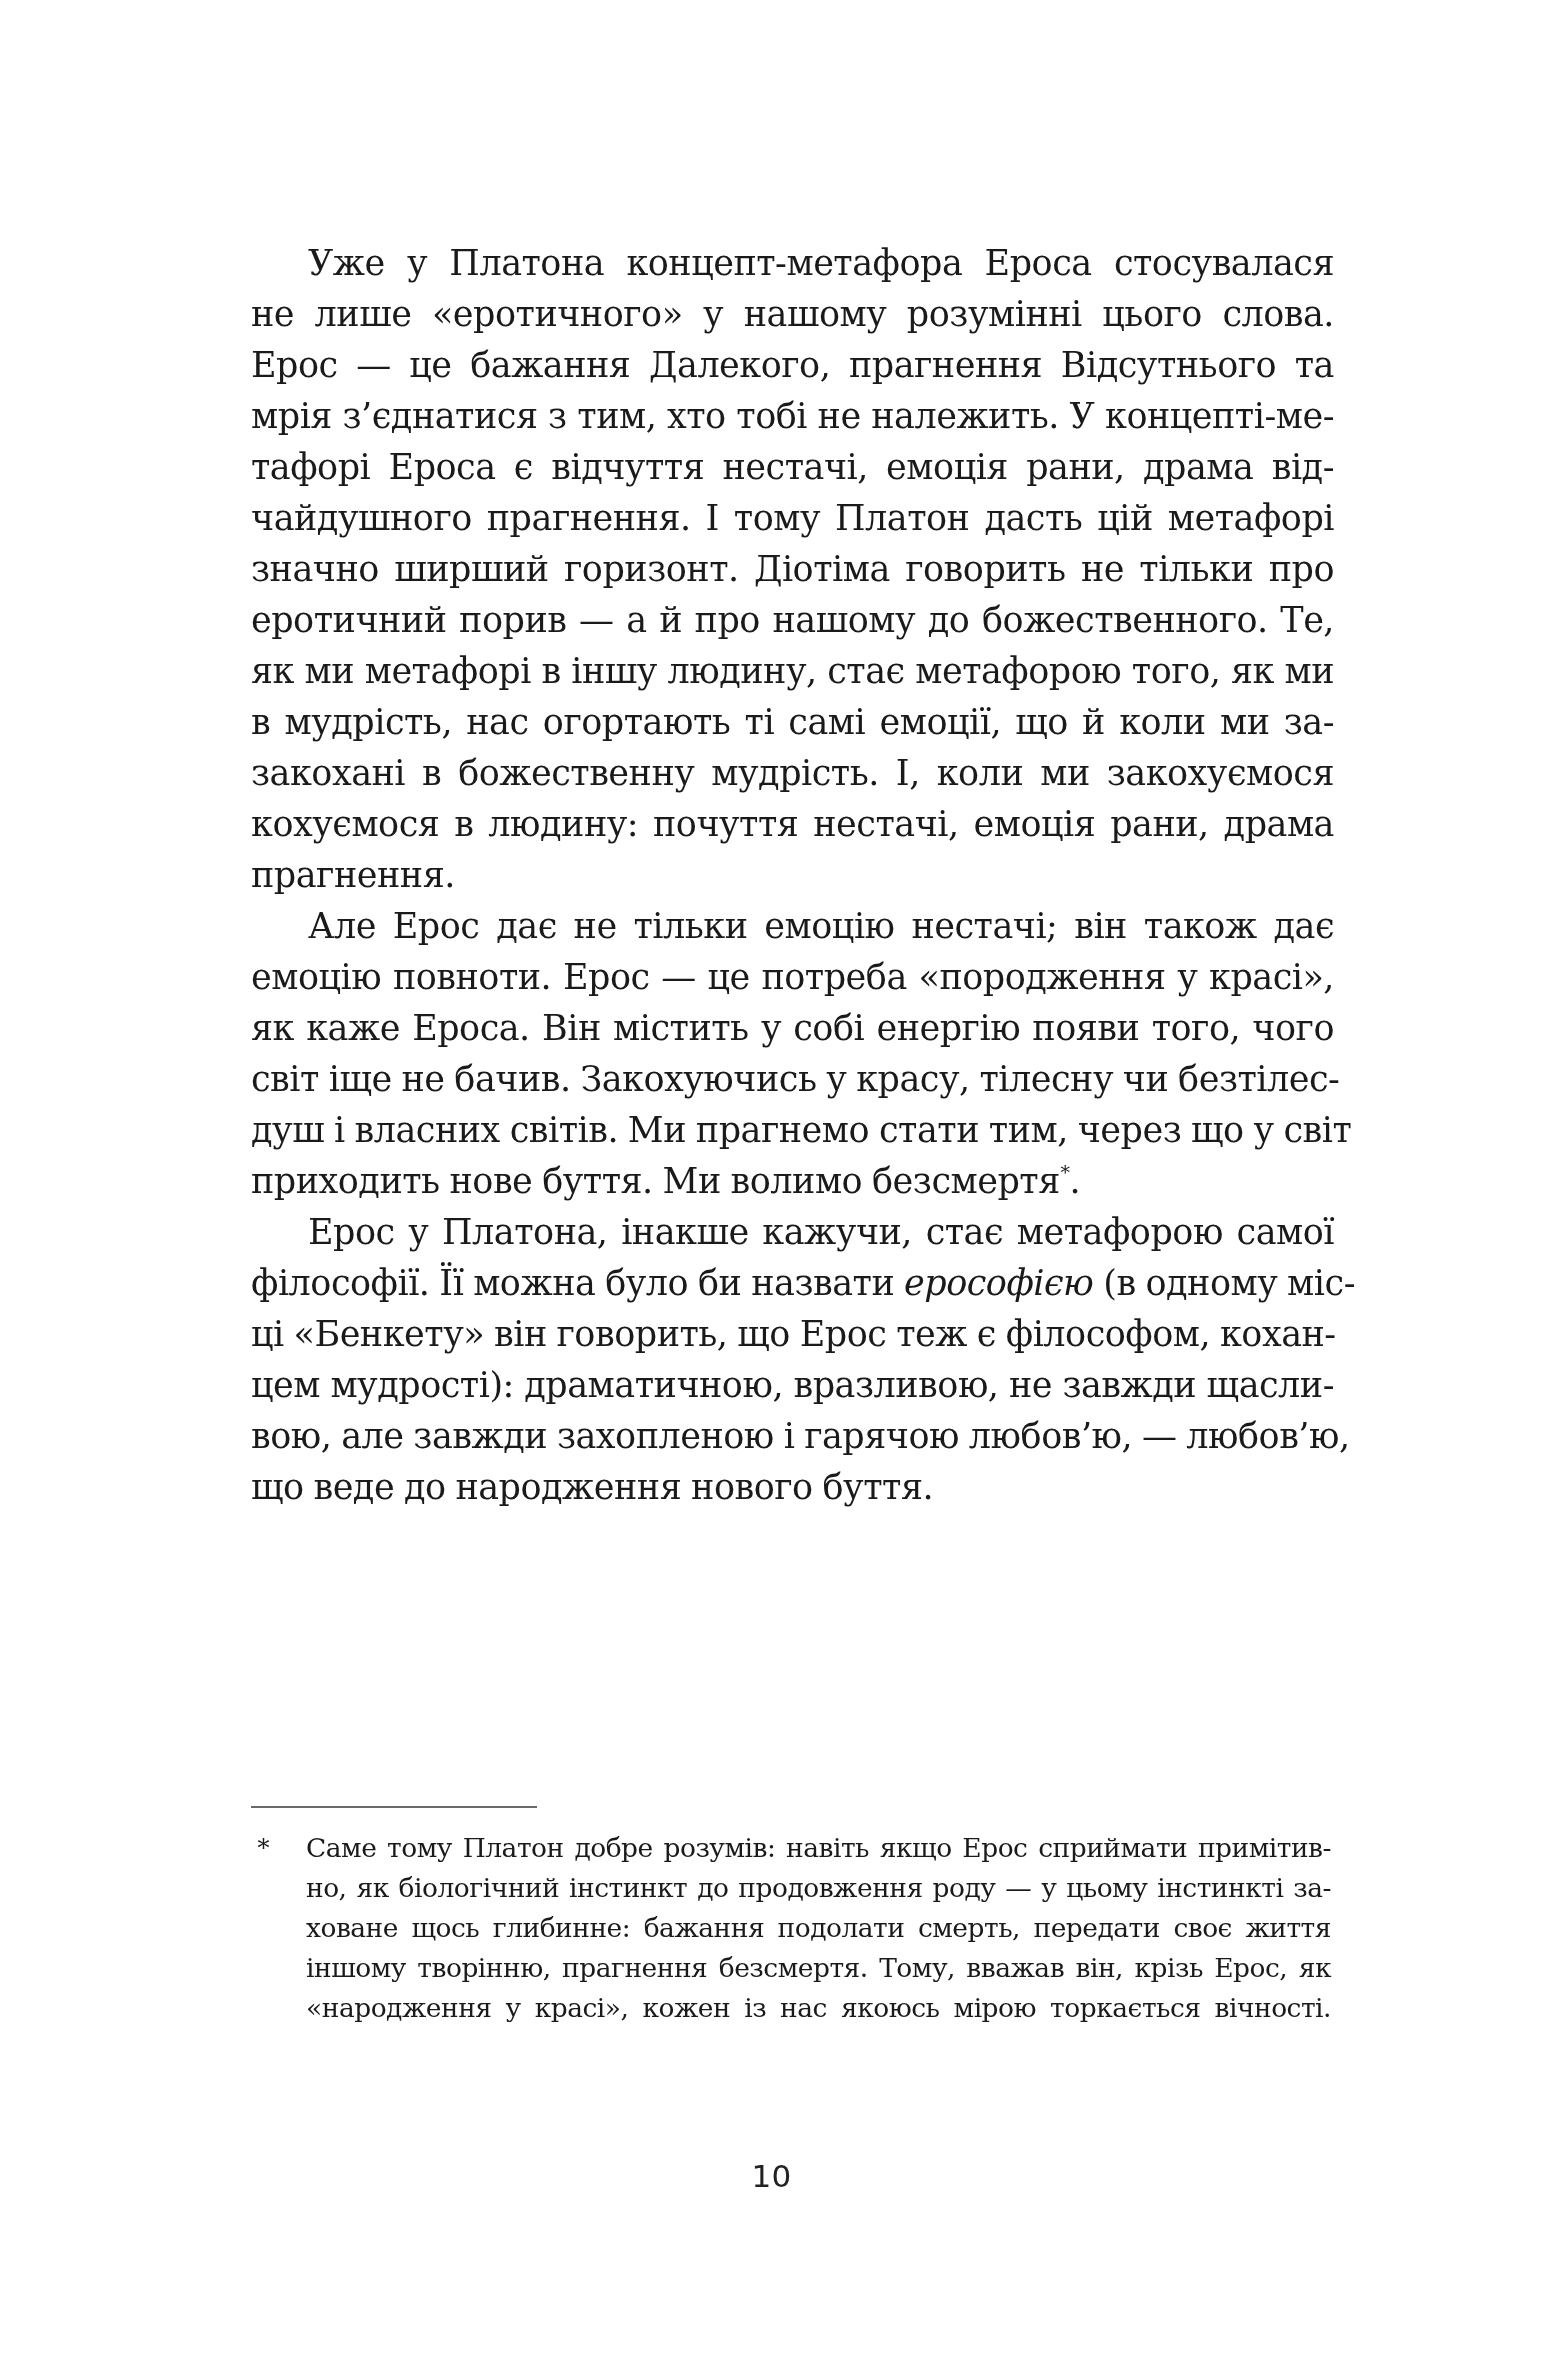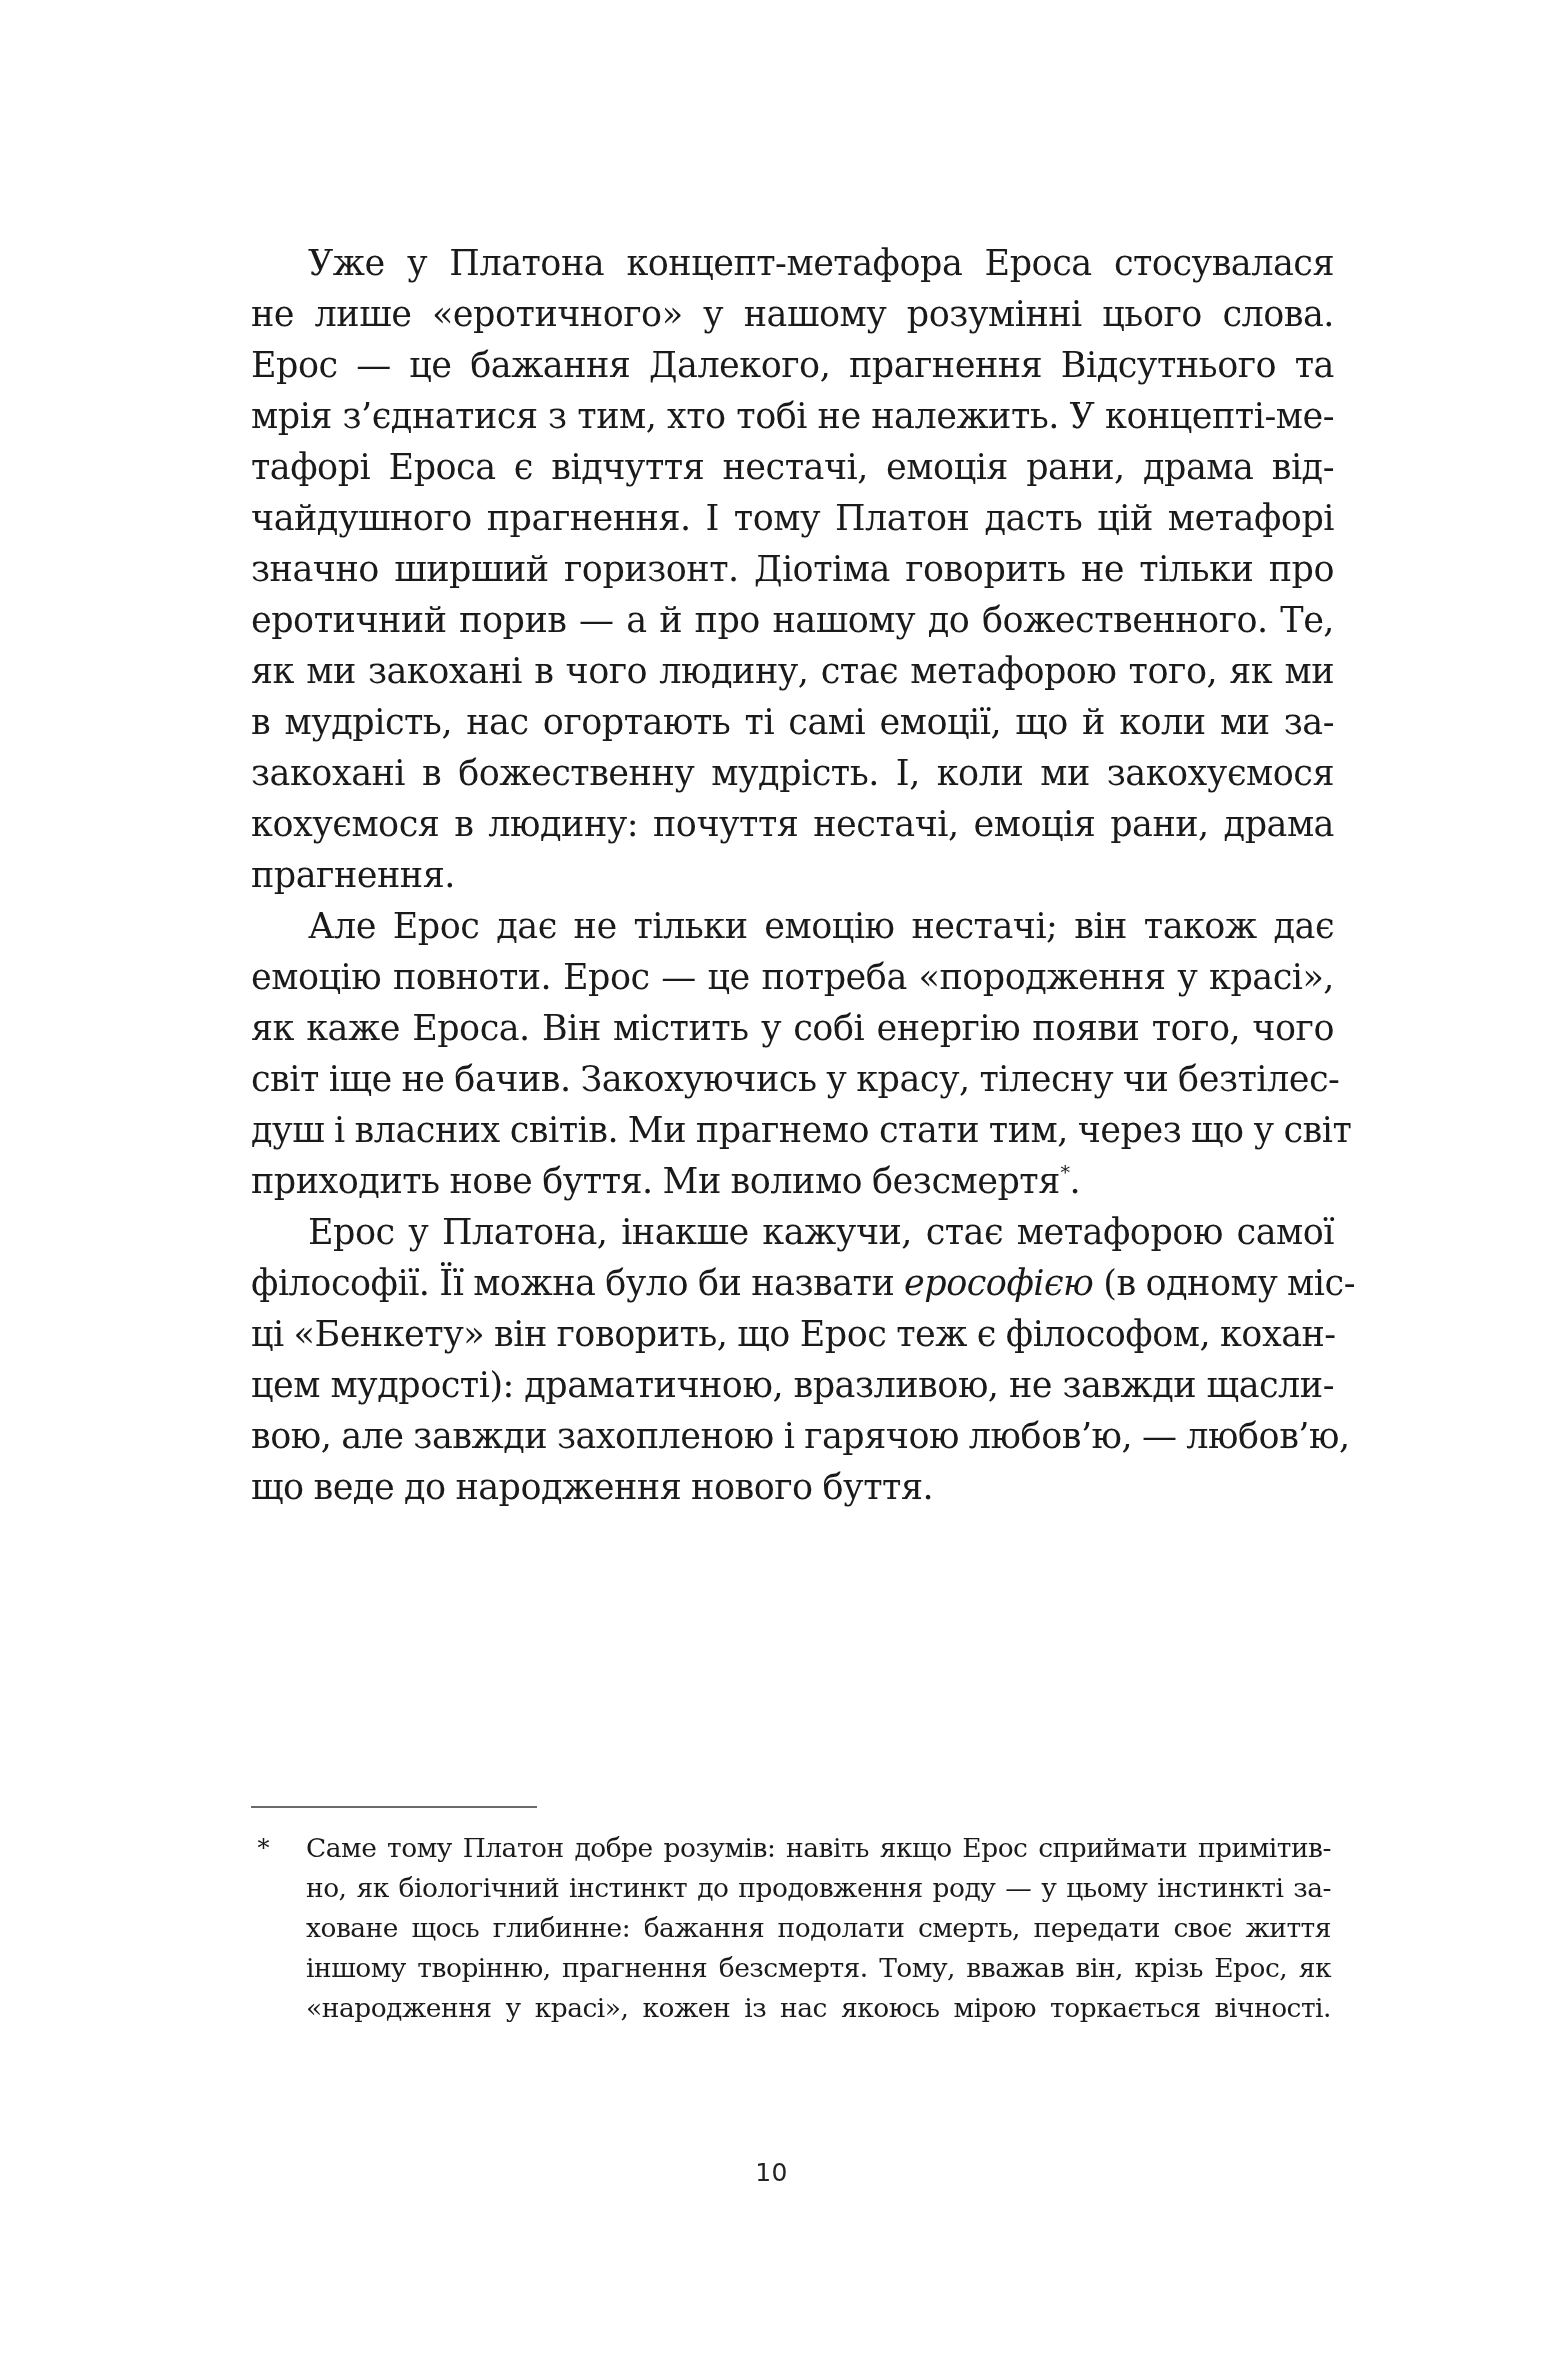--- a/index.html
+++ b/index.html
@@ -93,42 +93,42 @@
       display: block;
       white-space: nowrap;
     }
     .page-number {
       position: absolute;
       left: 0;
       width: 1543px;
       top: 2158px;
       text-align: center;
       font-family: "DejaVu Sans", "Liberation Sans", sans-serif;
-      font-size: 25px;
+      font-size: 31px;
       color: #222222;
       letter-spacing: 0.4px;
     }
   </style>
 </head>
 <body>
 
 <div class="page">
 
   <div class="text-block">
 
     <div>
       <span class="line indent">Уже у Платона концепт-метафора Ероса стосувалася</span>
       <span class="line">не лише «еротичного» у нашому розумінні цього слова.</span>
       <span class="line">Ерос — це бажання Далекого, прагнення Відсутнього та</span>
       <span class="line">мрія з’єднатися з тим, хто тобі не належить. У концепті-ме-</span>
       <span class="line">тафорі Ероса є відчуття нестачі, емоція рани, драма від-</span>
       <span class="line">чайдушного прагнення. І тому Платон дасть цій метафорі</span>
       <span class="line">значно ширший горизонт. Діотіма говорить не тільки про</span>
       <span class="line">еротичний порив — а й про нашому до божественного. Те,</span>
-      <span class="line">як ми закохані в чого людину, стає метафорою того, як ми</span>
+      <span class="line">як ми метафорі в іншу людину, стає метафорою того, як ми</span>
       <span class="line">в мудрість, нас огортають ті самі емоції, що й коли ми за-</span>
       <span class="line">закохані в божественну мудрість. І, коли ми закохуємося</span>
       <span class="line">кохуємося в людину: почуття нестачі, емоція рани, драма</span>
       <span class="line last">прагнення.</span>
     </div>
 
     <div>
       <span class="line indent">Але Ерос дає не тільки емоцію нестачі; він також дає</span>
       <span class="line">емоцію повноти. Ерос — це потреба «породження у красі»,</span>
       <span class="line">як каже Ероса. Він містить у собі енергію появи того, чого</span>

